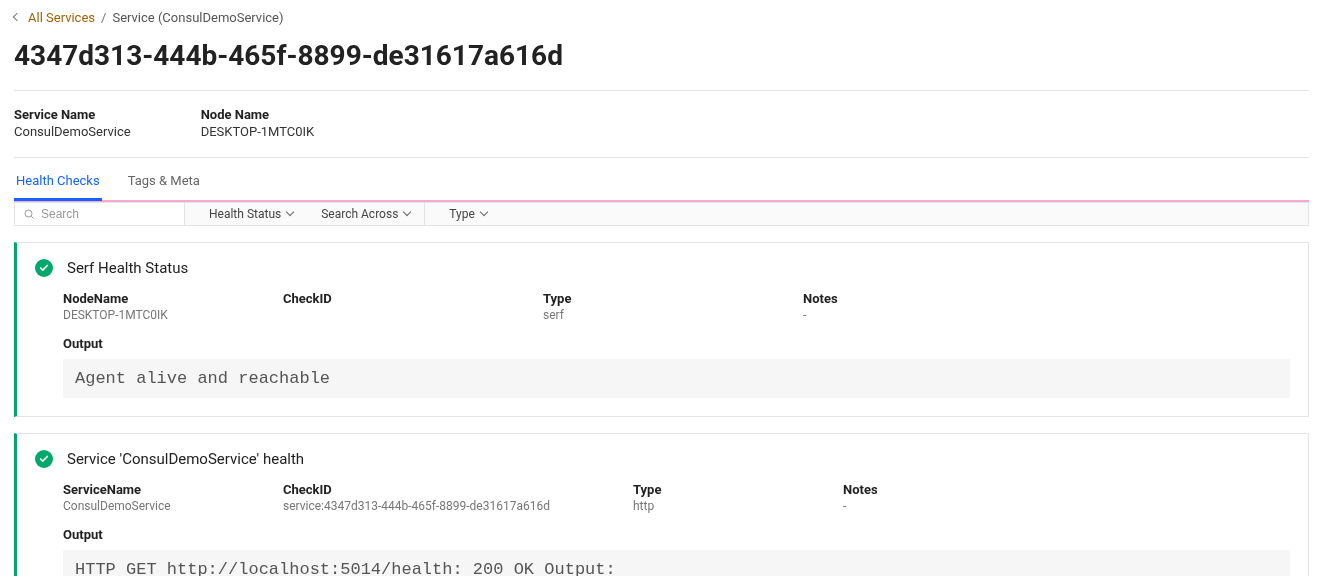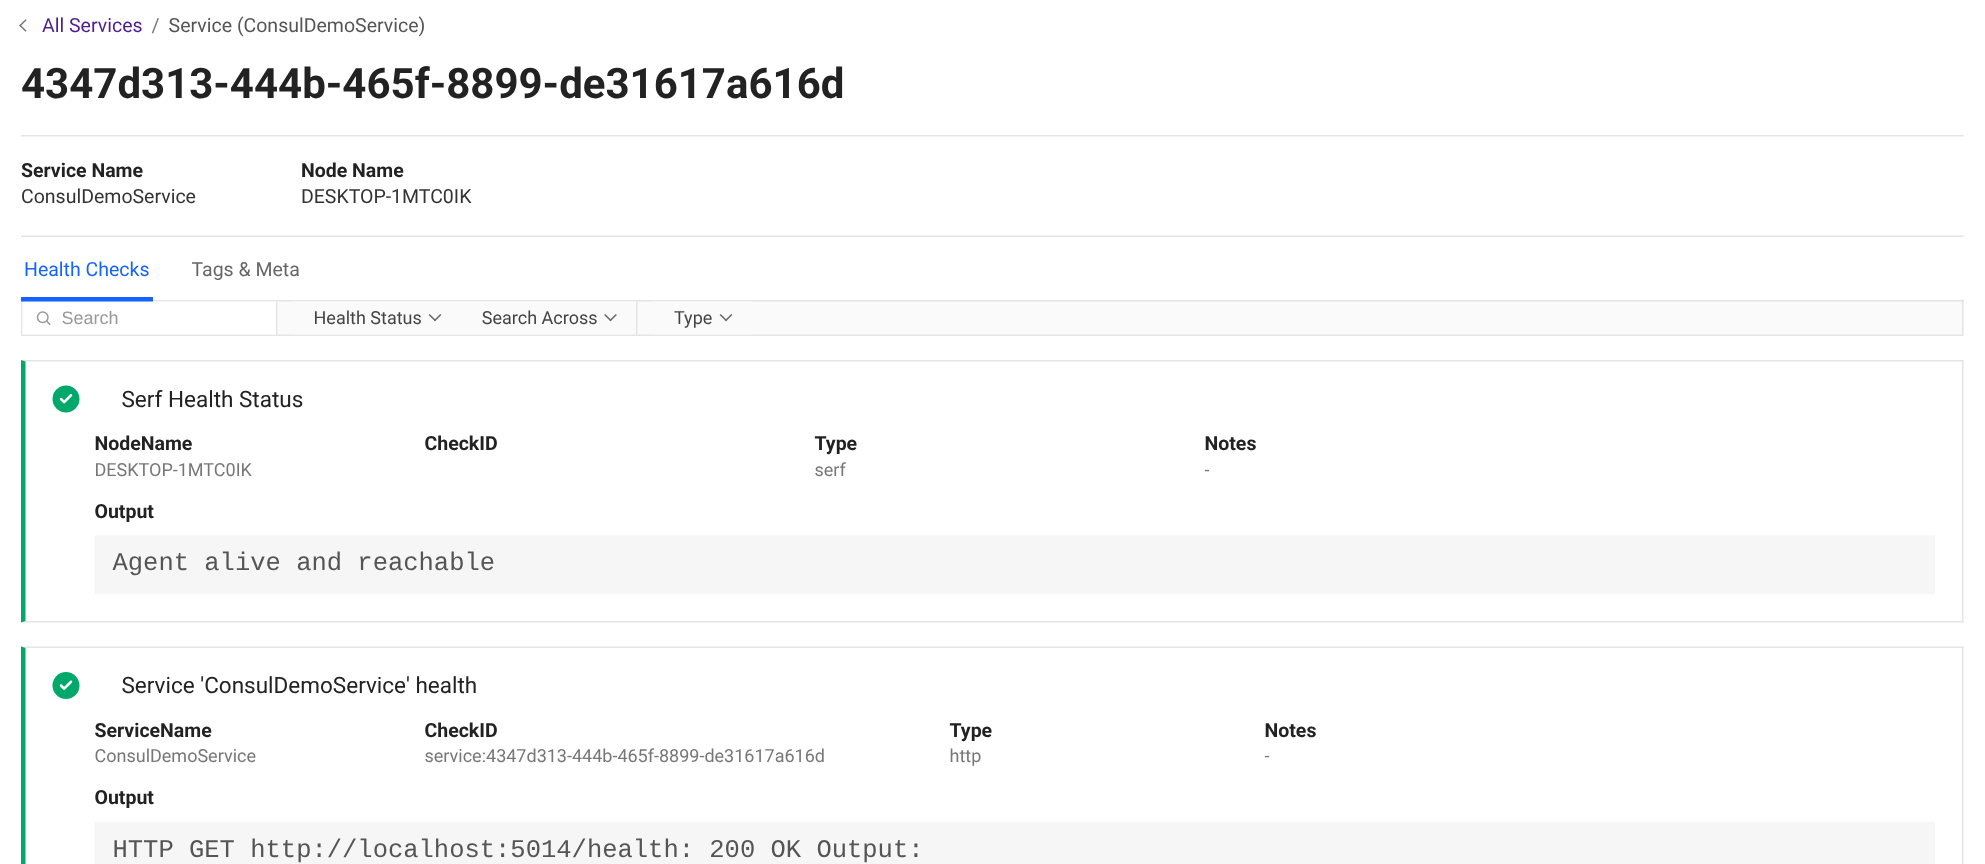--- a/index.html
+++ b/index.html
@@ -16,21 +16,21 @@
     
     .breadcrumb {
       display: flex;
       align-items: center;
       gap: 6px;
       padding: 10px 0 8px 0;
       color: #555;
       font-size: 13px;
     }
     .breadcrumb-sep { color: #777; }
-    .breadcrumb a { color: #4c1d95; }
+    .breadcrumb a { color: #a16207; }
     .chevron-left {
       display: inline-block;
       width: 6px; height: 6px;
       border-left: 1.5px solid #777;
       border-bottom: 1.5px solid #777;
       transform: rotate(45deg);
       margin-right: 2px;
       position: relative;
       top: -1px;
     }
@@ -50,21 +50,21 @@
       gap: 70px;
       padding: 16px 0 18px 0;
     }
     .meta-item .label { font-weight: 700; font-size: 13px; color: #222; }
     .meta-item .value { font-size: 13px; color: #333; margin-top: 2px; }
 
     
     .tabs {
       display: flex;
       gap: 24px;
-      border-bottom: 1px solid #f9a8d4;
+      border-bottom: 3px solid #f9a8d4;
       margin-top: 2px;
     }
     .tab {
       padding: 12px 2px 10px 2px;
       font-size: 13px;
       color: #666;
       cursor: pointer;
       border-bottom: 3px solid transparent;
       position: relative;
       top: 1px;
@@ -129,21 +129,21 @@
     
     .card {
       border: 1px solid #e4e4e4;
       border-left: 3px solid #00a86b;
       margin-top: 16px;
       padding: 16px 18px 18px 18px;
     }
     .card-header {
       display: flex;
       align-items: flex-end;
-      gap: 28px;
+      gap: 14px;
       margin-bottom: 14px;
     }
     .status-icon {
       width: 18px; height: 18px;
       background: #00a86b;
       border-radius: 50%;
       display: flex;
       align-items: center;
       justify-content: center;
       flex-shrink: 0;

